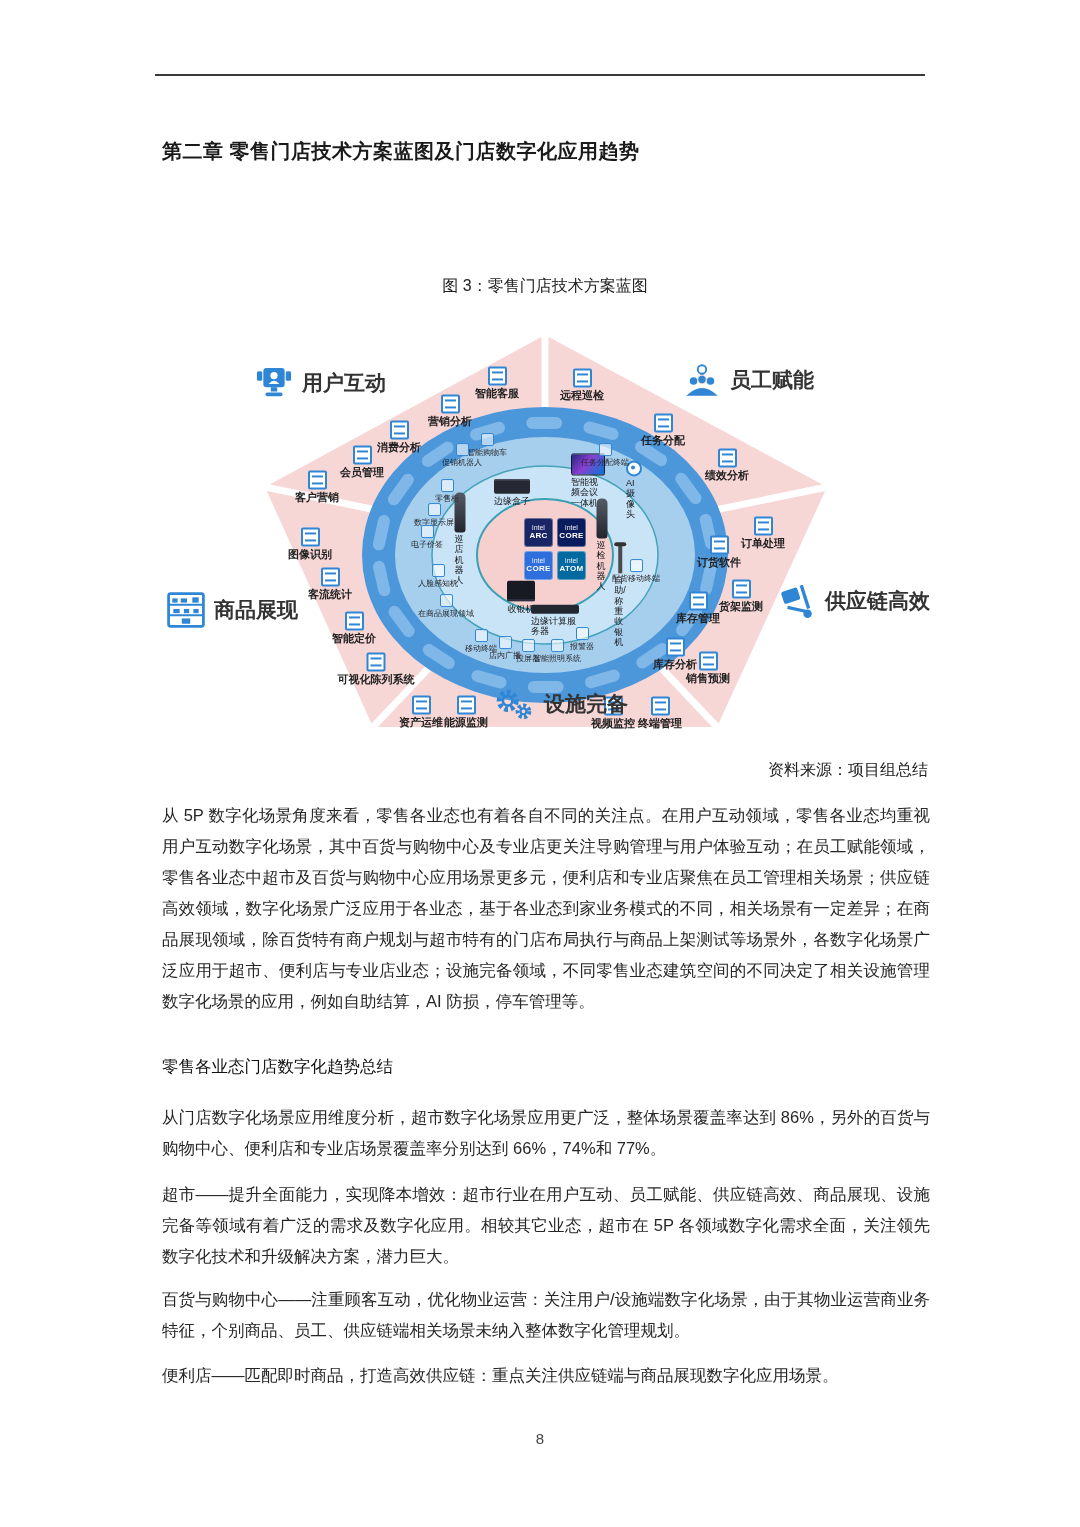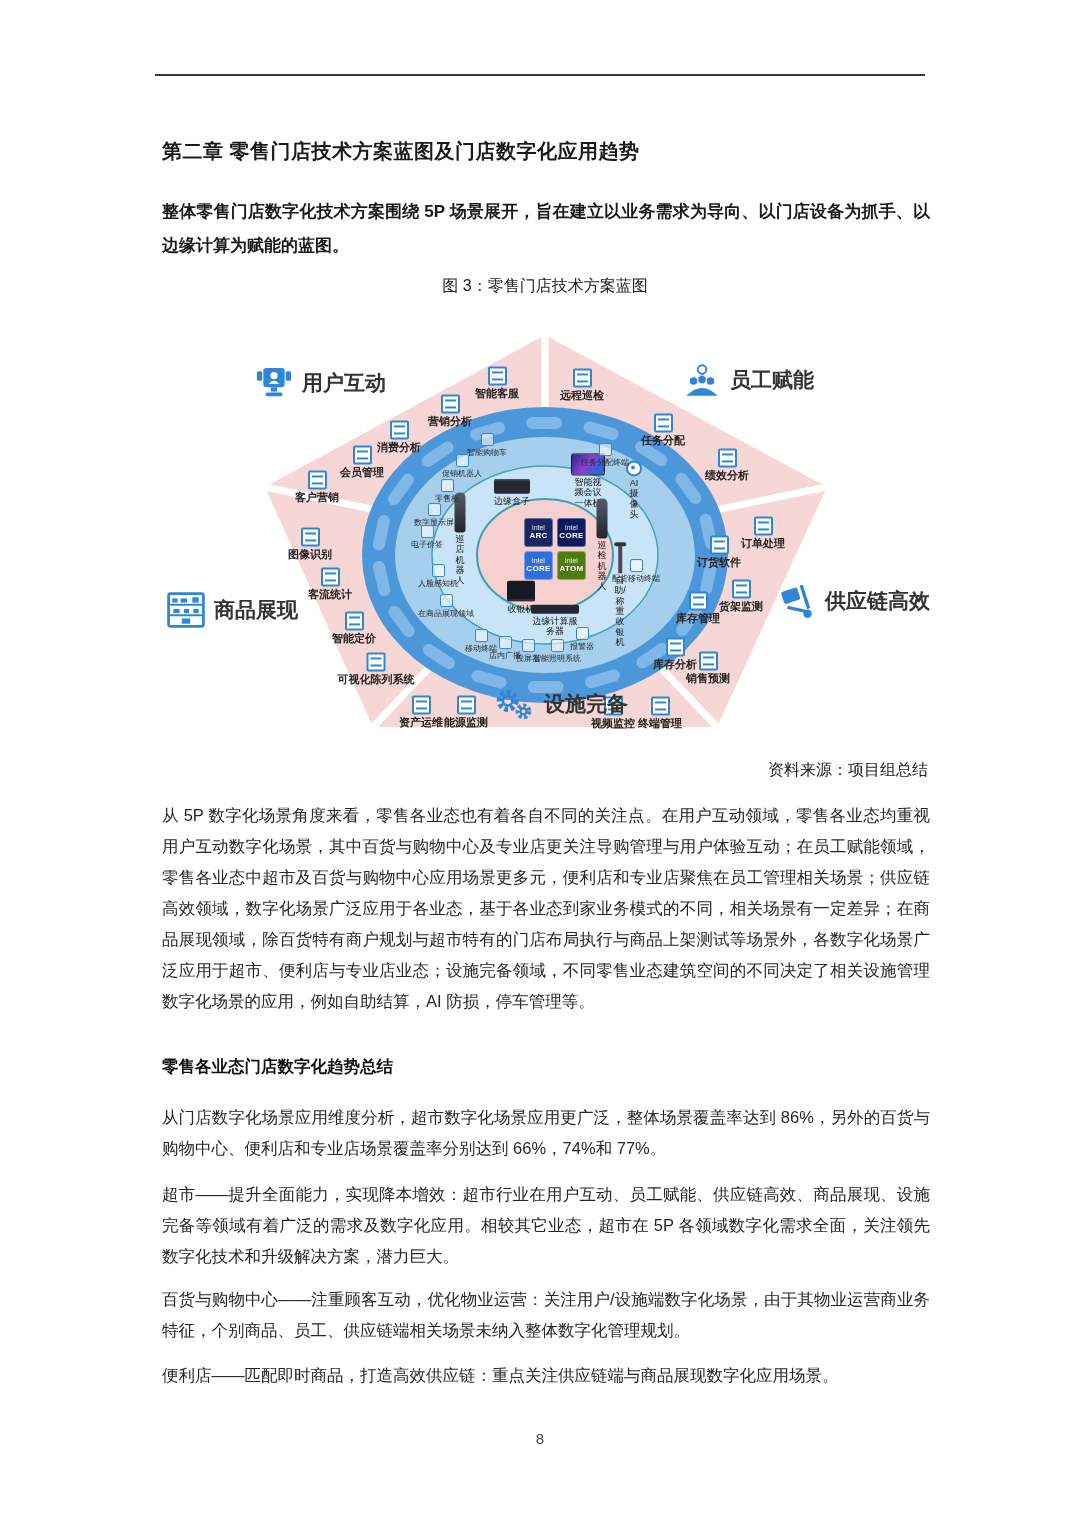--- a/index.html
+++ b/index.html
@@ -7,31 +7,31 @@
         font-family:"Liberation Sans", sans-serif;color:#2b2b2b;overflow:hidden;}
   .abs{position:absolute;}
   .rule{left:155px;top:74px;width:770px;height:2px;background:#3a3a3a;}
   .chapter{left:162px;top:138px;width:780px;font-size:20px;font-weight:bold;color:#1a1a1a;letter-spacing:.5px;}
   .intro{left:162px;top:195px;width:768px;font-size:17px;font-weight:bold;color:#1a1a1a;
          line-height:34px;text-align:justify;}
   .caption{left:162px;top:276px;width:766px;text-align:center;font-size:16px;color:#222;}
   .source{left:162px;top:760px;width:766px;text-align:right;font-size:16px;color:#222;}
   .body-p{left:162px;width:768px;font-size:16.5px;line-height:31px;text-align:justify;color:#262626;}
   .p1{top:800px;} .p2{top:1102px;} .p3{top:1179px;} .p4{top:1284px;} .p5{top:1360px;}
-  .subhead{left:162px;top:1056px;width:768px;font-size:16.5px;font-weight:bold;color:#111;}
+  .subhead{left:162px;top:1056px;width:768px;font-size:16.5px;font-weight:normal;color:#111;}
   .pagenum{left:0;top:1430px;width:1080px;text-align:center;font-size:15px;color:#444;}
 
   
   #diagram{position:absolute;left:150px;top:330px;width:800px;height:420px;}
   #dg-svg{position:absolute;left:0;top:0;}
   #diagram-items,#chips{position:absolute;left:0;top:0;}
   .dg-header{position:absolute;display:flex;align-items:center;gap:9px;
              font-size:21px;font-weight:bold;color:#333;white-space:nowrap;z-index:6;}
   .dg-item{position:absolute;display:flex;flex-direction:column;align-items:center;gap:2px;
-           transform:translate(-50%,-70%);z-index:5;text-align:center;}
+           transform:translate(-50%,-70%);z-index:5;text-align:left;}
   .dg-label{line-height:1.15;}
   .zone-item .dg-label{font-size:11px;font-weight:600;color:#222;white-space:nowrap;}
   .ring-item .dg-label{font-size:9px;color:#15151a;max-width:70px;}
   .small-item .dg-label{font-size:8px;color:#26262c;white-space:nowrap;}
 
   .icon-app{width:15px;height:15px;border:2px solid #2f86d4;border-radius:2px;position:relative;background:#fff;}
   .icon-app::before,.icon-app::after{content:"";position:absolute;left:2px;right:2px;height:2px;background:#2f86d4;}
   .icon-app::before{top:3px;} .icon-app::after{bottom:3px;}
   .icon-mini{width:11px;height:11px;border:1.5px solid #2f86d4;border-radius:2px;background:rgba(255,255,255,.6);}
   .icon-cam{width:12px;height:12px;border:2px solid #2f86d4;border-radius:50%;position:relative;background:#fff;}
@@ -54,21 +54,20 @@
 </style>
 </head>
 <body>
 
 <div class="page">
 
   <div class="abs rule"></div>
 
   <div class="abs chapter">第二章 零售门店技术方案蓝图及门店数字化应用趋势</div>
 
-  <div class="abs intro">整体零售门店数字化技术方案围绕 5P 场景展开，旨在建立以业务需求为导向、以门店设备为抓手、以边缘计算为赋能的蓝图。</div>
 
   <div class="abs caption">图 3：零售门店技术方案蓝图</div>
 
   <div id="diagram">
     <svg id="dg-svg" width="800" height="420" viewBox="0 0 800 420">
 
       <g>
         <polygon points="395,215 115,157 395,5" fill="#f7d6d6"></polygon>
         <polygon points="395,215 395,5 677,157" fill="#f7d6d6"></polygon>
         <polygon points="395,215 677,157 567,397" fill="#f7d6d6"></polygon>
@@ -227,21 +226,21 @@
           <div class="dg-label">边缘计算服务器</div>
         </div>
         <div class="dg-item ring-item" style="left: 470px; top: 287px;">
           <div class="dg-icon icon-scale"></div>
           <div class="dg-label">自助/称重收银机</div>
         </div>
         <div class="dg-item small-item" style="left: 337px; top: 120px;">
           <div class="dg-icon icon-mini"></div>
           <div class="dg-label">智能购物车</div>
         </div>
-        <div class="dg-item small-item" style="left: 312px; top: 141px;">
+        <div class="dg-item small-item" style="left: 312px; top: 130px;">
           <div class="dg-icon icon-mini"></div>
           <div class="dg-label">促销机器人</div>
         </div>
         <div class="dg-item small-item" style="left: 297px; top: 166px;">
           <div class="dg-icon icon-mini"></div>
           <div class="dg-label">零售柜</div>
         </div>
         <div class="dg-item small-item" style="left: 284px; top: 190px;">
           <div class="dg-icon icon-mini"></div>
           <div class="dg-label">数字显示屏</div>
@@ -293,21 +292,21 @@
           <span class="n">ARC</span>
         </div>
         <div class="chip" style="background: rgb(10, 27, 94);">
           <span class="b">intel</span>
           <span class="n">CORE</span>
         </div>
         <div class="chip" style="background: rgb(46, 111, 221);">
           <span class="b">intel</span>
           <span class="n">CORE</span>
         </div>
-        <div class="chip" style="background: #4d7c0f;">
+        <div class="chip" style="background: #0369a1;">
           <span class="b">intel</span>
           <span class="n">ATOM</span>
         </div>
       </div>
 
     <div class="dg-header" style="left:105px;top:37px;">
       <svg width="38" height="32" viewBox="0 0 34 30">
         <rect x="7" y="1" width="20" height="18" rx="3" fill="#2f86d4"></rect>
         <circle cx="17" cy="8" r="3.4" fill="#fff"></circle>
         <path d="M12 16 q5 -6 10 0 z" fill="#fff"></path>

